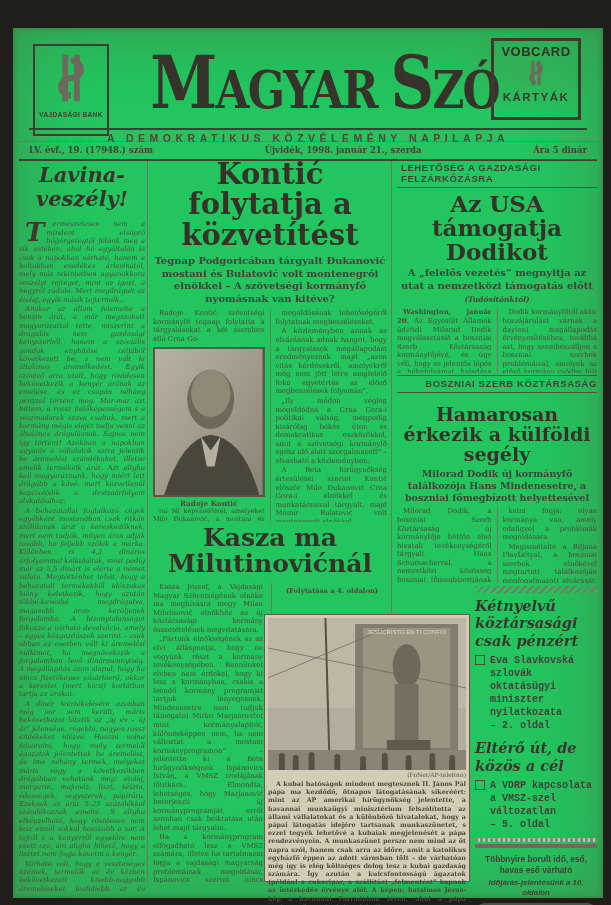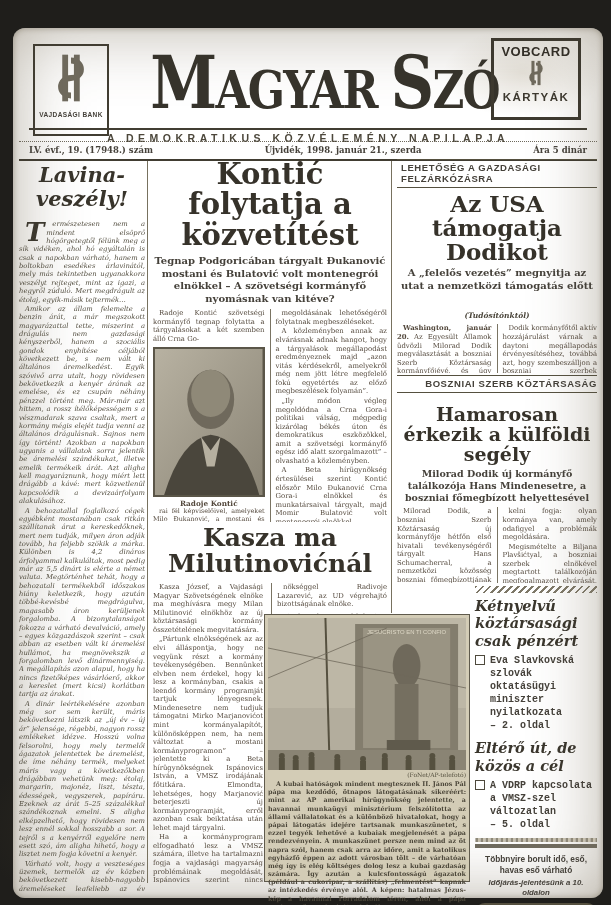--- a/index.html
+++ b/index.html
@@ -1,19 +1,19 @@
 <!DOCTYPE html>
 <html><head>
 <meta charset="utf-8">
 <style>
   html,body{margin:0;padding:0;background:#1f1e1b;}
   .page{position:relative;width:611px;height:905px;background:#17
 1613;overflow:hidden;font-family:"DejaVu Serif",serif;}
-  .paper{position:absolute;left:13px;top:28px;width:590px;height:870px;background:#ffffff;
-         box-shadow:inset 0 0 70px rgba(95,82,55,.45), inset 0 0 6px rgba(60,50,30,.4);color:#4a453a;border-radius:12px;}
+  .paper{position:absolute;left:13px;top:28px;width:590px;height:870px;background:#22c55e;
+         box-shadow:inset 0 0 70px rgba(95,82,55,.45), inset 0 0 6px rgba(60,50,30,.4);color:#4a453a;}
   .stain{position:absolute;border-radius:50%;pointer-events:none;}
 
   
   .bank-box{position:absolute;left:20px;top:16px;width:76px;height:92px;border:2px solid #413d32;
             text-align:center;padding-top:6px;box-sizing:border-box;}
   .bank-label{font-family:"Liberation Sans",sans-serif;font-size:6.5px;font-weight:bold;letter-spacing:.4px;color:#45413a;margin-top:3px;}
   .nameplate{position:absolute;left:104px;top:6px;width:380px;text-align:center;color:#36332b;
              font-weight:bold;white-space:nowrap;}
   .nameplate .inner{display:inline-block;transform:scaleX(.84);letter-spacing:-2px;font-size:52px;line-height:98px;}
   .nameplate .cap{font-size:72px;}
@@ -70,21 +70,21 @@
   .photo-box{position:absolute;left:251px;top:455px;width:206px;height:268px;border:1px solid #5f5a4c;
              background:#d3ccb6;box-sizing:border-box;padding:3px;}
   .havana{width:100%;height:152px;display:block;}
   .credit{font-size:6px;text-align:right;color:#55503f;margin:1px 0 2px;}
   .photo-box .caption{font-size:6.4px;line-height:1.28;font-weight:bold;color:#4c473a;text-align:justify;text-indent:8px;}
 
   
   .usa{position:absolute;left:384px;top:0;width:200px;height:214px;overflow:hidden;}
   .usa .headline{font-size:23px;margin-top:4px;}
   .usa .subhead{font-size:10px;margin-top:3px;}
-  .byline{font-size:7.5px;font-style:italic;font-weight:bold;text-align:center;margin-top:19px;}
+  .byline{font-size:7.5px;font-style:italic;font-weight:bold;text-align:center;margin-top:3px;}
   .dl{font-weight:bold;}
   .segely{position:absolute;left:384px;top:216px;width:200px;height:208px;overflow:hidden;}
   .segely .headline{font-size:19px;margin-top:12px;}
   .segely .subhead{font-size:9.5px;margin-top:3px;}
 
   
   .teasers{position:absolute;left:462px;top:427px;width:122px;height:290px;}
   .zigzag{height:7px;background:repeating-linear-gradient(135deg,#7d7767 0 2px,transparent 2px 5px);margin-bottom:4px;}
   .teaser-title{font-size:14.5px;font-weight:bold;font-style:italic;line-height:1.2;color:#3a362d;margin:4px 0 5px;}
   .teaser-item{display:flex;font-family:Liberation Mono, monospace;font-size:10px;font-weight:bold;
@@ -194,21 +194,20 @@
       <div class="kasza-head">
         <div class="headline">Kasza ma Milutinovićnál</div>
       </div>
       <div class="kasza-c1">
         <p>Kasza József, a Vajdasági Magyar Szövetségének elnöke ma meghívásra megy Milan Milutinović elnökhöz az új köztársasági kormány összetételének megvitatására.</p>
         <p>„Pártunk elnökségének az az elvi álláspontja, hogy ne vegyünk részt a kormány tevékenységében. Bennünket elvben nem érdekel, hogy ki lesz a kormányban, csakis a leendő kormány programját tartjuk lényegesnek. Mindenesetre nem tudjuk támogatni Mirko Marjanovićot mint kormányalapítót, különösképpen nem, ha nem változtat a mostani kormányprogramon” – jelentette ki a Beta hírügynökségnek Ispánovics István, a VMSZ irodájának főtitkára. Elmondta, lehetséges, hogy Marjanović beterjeszti új kormányprogramját, erről azonban csak beiktatása után lehet majd tárgyalni.</p>
         <p>Ha a kormányprogram elfogadható lesz a VMSZ számára, illetve ha tartalmazni fogja a vajdasági magyarság problémáinak megoldását, Ispánovics szerint nincs kizárva a lehetősége, hogy felülvizsgálják az elnökség álláspontját a VMSZ-nek a leendő kormányban való szerepléséről. Közölte, hogy Kasza József a mai konzultációkon ismertetni fogja a VMSZ-nek a leendő szerb kormány programjára vonatkozó álláspontját.</p>
 
       </div>
       <div class="kasza-c2">
-        <p>nökséggel Radivoje Lazarević, az UD végrehajtó bizottságának elnöke.</p>
         <div class="cont">(Folytatása a 4. oldalon)</div>
       </div>
 
       <div class="photo-box">
         <svg class="havana" viewBox="0 0 200 152" preserveAspectRatio="none">
           <rect width="200" height="152" fill="#b3ad9d"></rect>
           <rect x="0" y="0" width="200" height="90" fill="#bdb7a6"></rect>
           <rect x="88" y="6" width="104" height="132" fill="#837d6d"></rect>
           <rect x="96" y="10" width="88" height="120" fill="#9a9483"></rect>
           <ellipse cx="140" cy="48" rx="14" ry="22" fill="#6f695b"></ellipse>

